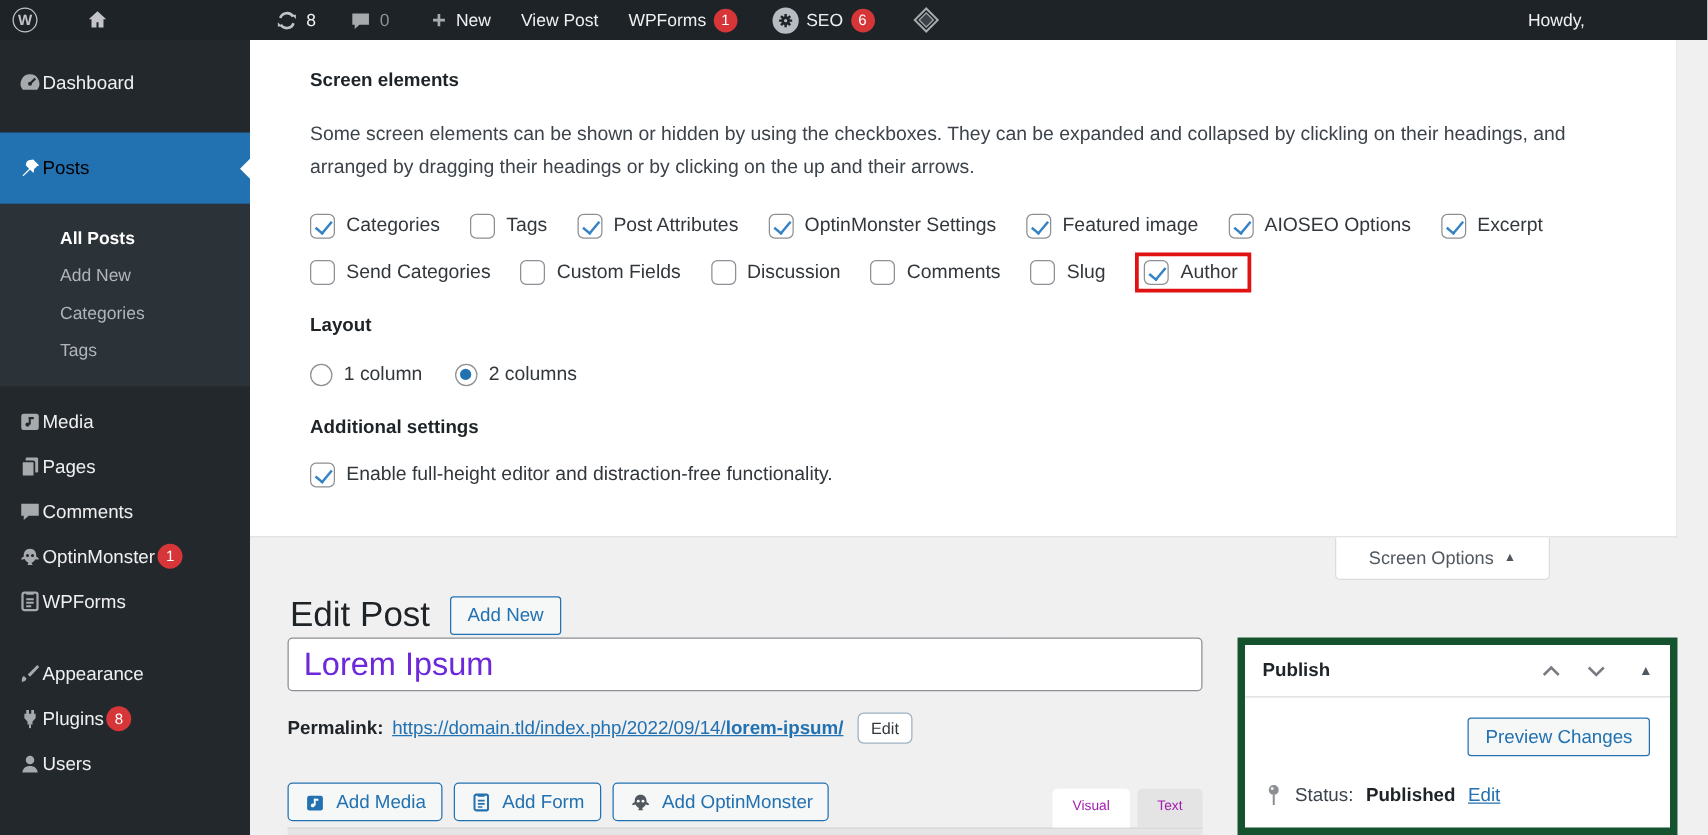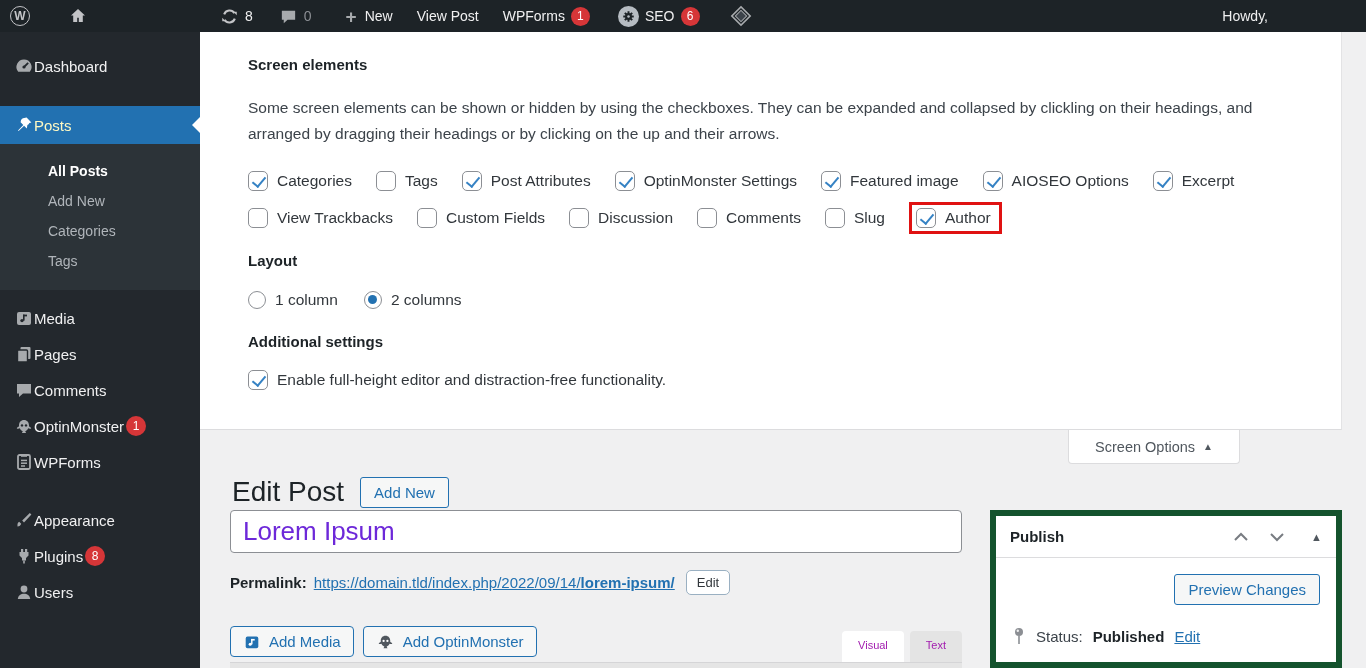--- a/index.html
+++ b/index.html
@@ -41,21 +41,21 @@
     position:absolute; left:0; top:32px; width:200px; height:636px;
     background:#23282d; color:#f0f0f1; font-size:15px; padding-top:16px;
   }
   .menu-item {
     display:flex; align-items:center; padding:8px 8px 8px 14px;
     height:36px; cursor:pointer; position:relative;
   }
   .menu-item .mi-icon { width:20px; color:#a7aaad; flex:0 0 20px; }
   .menu-item.mi-dashboard { margin-bottom:22px; }
   .menu-item.active-parent {
-    background:#2271b1; color:#fef9c3; height:38px;
+    background:#2271b1; color:#000000; height:57px;
   }
   .menu-item.active-parent .mi-icon { color:#fff; }
   .menu-item.active-parent::after {
     content:""; position:absolute; right:0; top:50%; transform:translateY(-50%);
     border:8px solid transparent; border-right-color:#ffffff;
   }
   .submenu { background:#2c3338; padding:12px 0 14px 0; margin-bottom:10px; }
   .submenu-item { padding:7px 8px 7px 48px; color:#b0b5ba; font-size:14px; cursor:pointer; }
   .submenu-item.current { color:#fff; font-weight:bold; }
   .menu-gap { height:22px; }
@@ -380,21 +380,21 @@
       </label>
       <label class="cb-item">
         <span class="checkbox checked"></span>
         <span>Excerpt</span>
       </label>
     </div>
 
     <div class="cb-row second">
       <label class="cb-item">
         <span class="checkbox"></span>
-        <span>View Trackbacks</span>
+        <span>Send Categories</span>
       </label>
       <label class="cb-item">
         <span class="checkbox"></span>
         <span>Custom Fields</span>
       </label>
       <label class="cb-item">
         <span class="checkbox"></span>
         <span>Discussion</span>
       </label>
       <label class="cb-item">
@@ -461,20 +461,34 @@
       <button class="btn">
         <span>
           <svg width="18" height="18" viewBox="0 0 20 20">
             <rect x="3" y="4" width="14" height="13" rx="2" fill="#2271b1"></rect>
             <circle cx="8" cy="12.6" r="1.7" fill="#fff"></circle>
             <rect x="9" y="6.6" width="1.6" height="6" fill="#fff"></rect>
             <path d="M9 6.6h4v1.8h-4z" fill="#fff"></path>
           </svg>
         </span>
         <span>Add Media</span>
+      </button>
+      <button class="btn">
+        <span>
+          <svg width="18" height="18" viewBox="0 0 20 20">
+            <rect x="4" y="3" width="12" height="14" rx="1.5" fill="none" stroke="#2271b1" stroke-width="1.8"></rect>
+            <path d="M7 2.6h6v2.2H7z" fill="#2271b1"></path>
+            <g stroke="#2271b1" stroke-width="1.5">
+                <line x1="7" y1="8.4" x2="13" y2="8.4"></line>
+                <line x1="7" y1="11.2" x2="13" y2="11.2"></line>
+                <line x1="7" y1="14" x2="11" y2="14"></line>
+              </g>
+          </svg>
+        </span>
+        <span>Add Form</span>
       </button>
       <button class="btn">
         <span>
           <svg width="19" height="19" viewBox="0 0 20 20">
             <path d="M10 4c3.1 0 5 2.3 5 5.2v1.2c1.1.3 1.9 1 2.2 2-1 .4-2.1.3-3-.1-.5 1.4-1.6 2.4-3 2.9l.9 1.8H7.9l.9-1.8c-1.4-.5-2.5-1.5-3-2.9-.9.4-2 .5-3 .1.3-1 1.1-1.7 2.2-2V9.2C5 6.3 6.9 4 10 4z" fill="#50575e"></path>
             <circle cx="8" cy="9.4" r="1.2" fill="#fff"></circle>
             <circle cx="12" cy="9.4" r="1.2" fill="#fff"></circle>
           </svg>
         </span>
         <span>Add OptinMonster</span>

